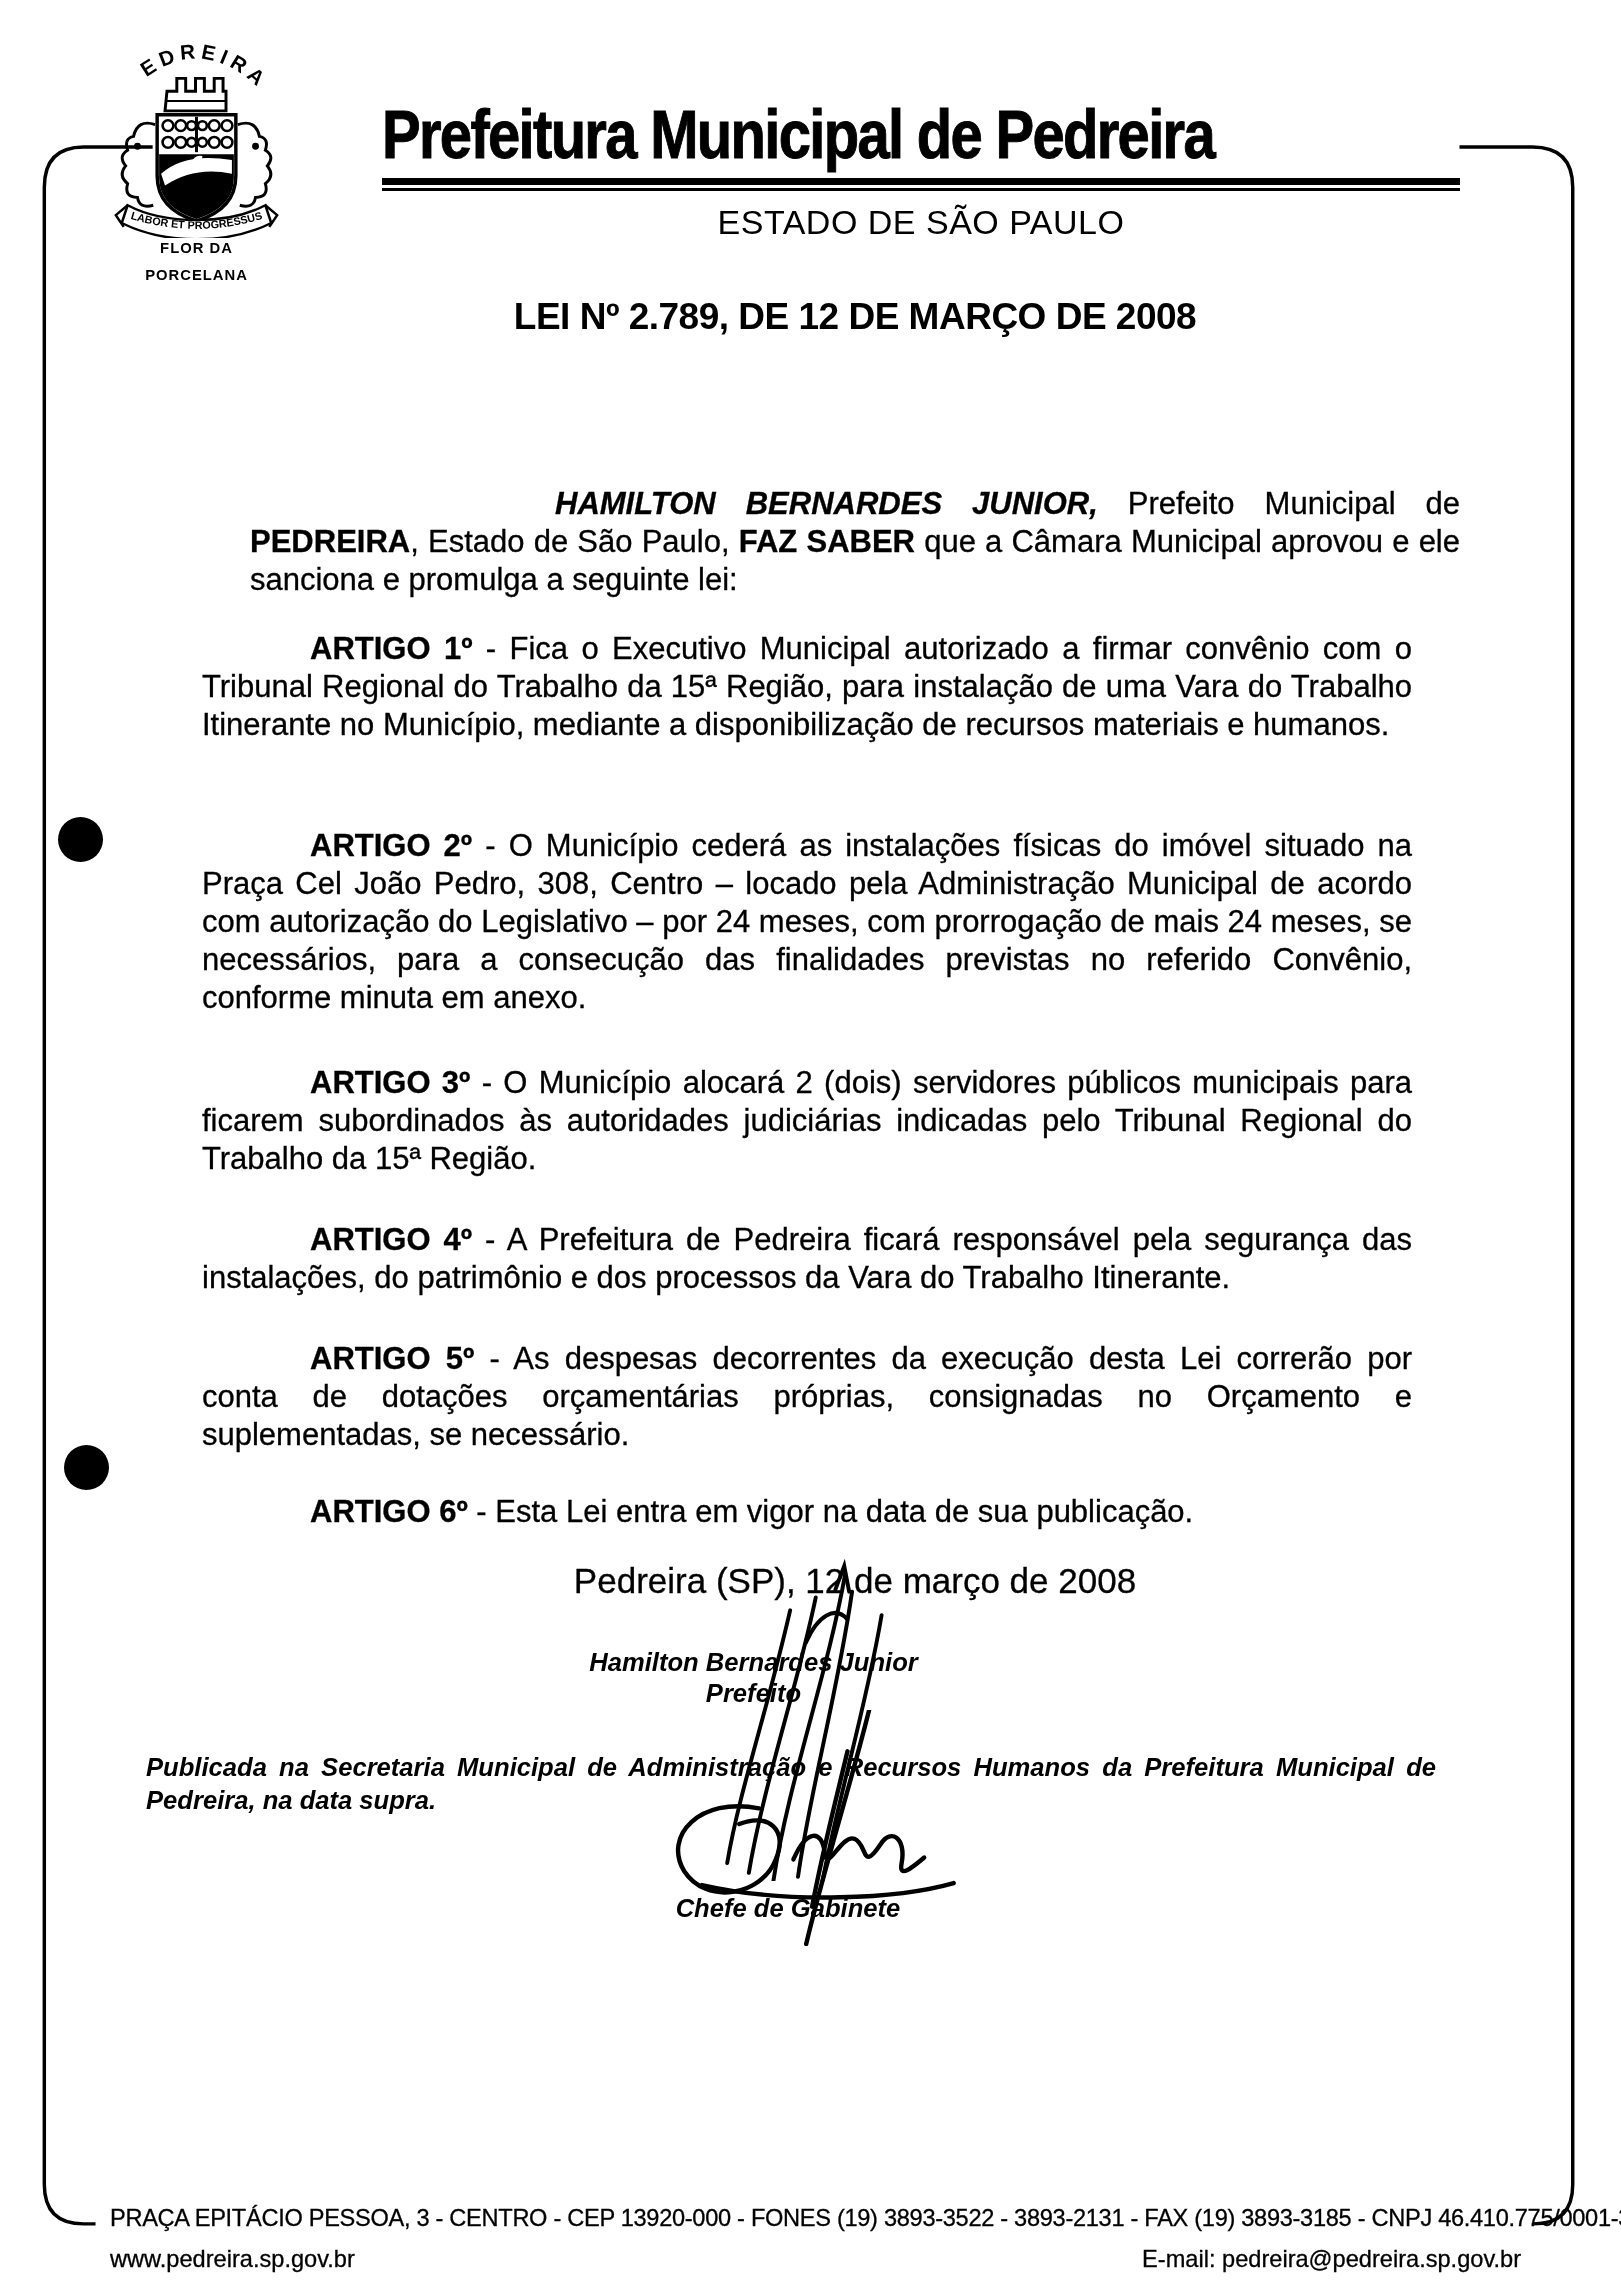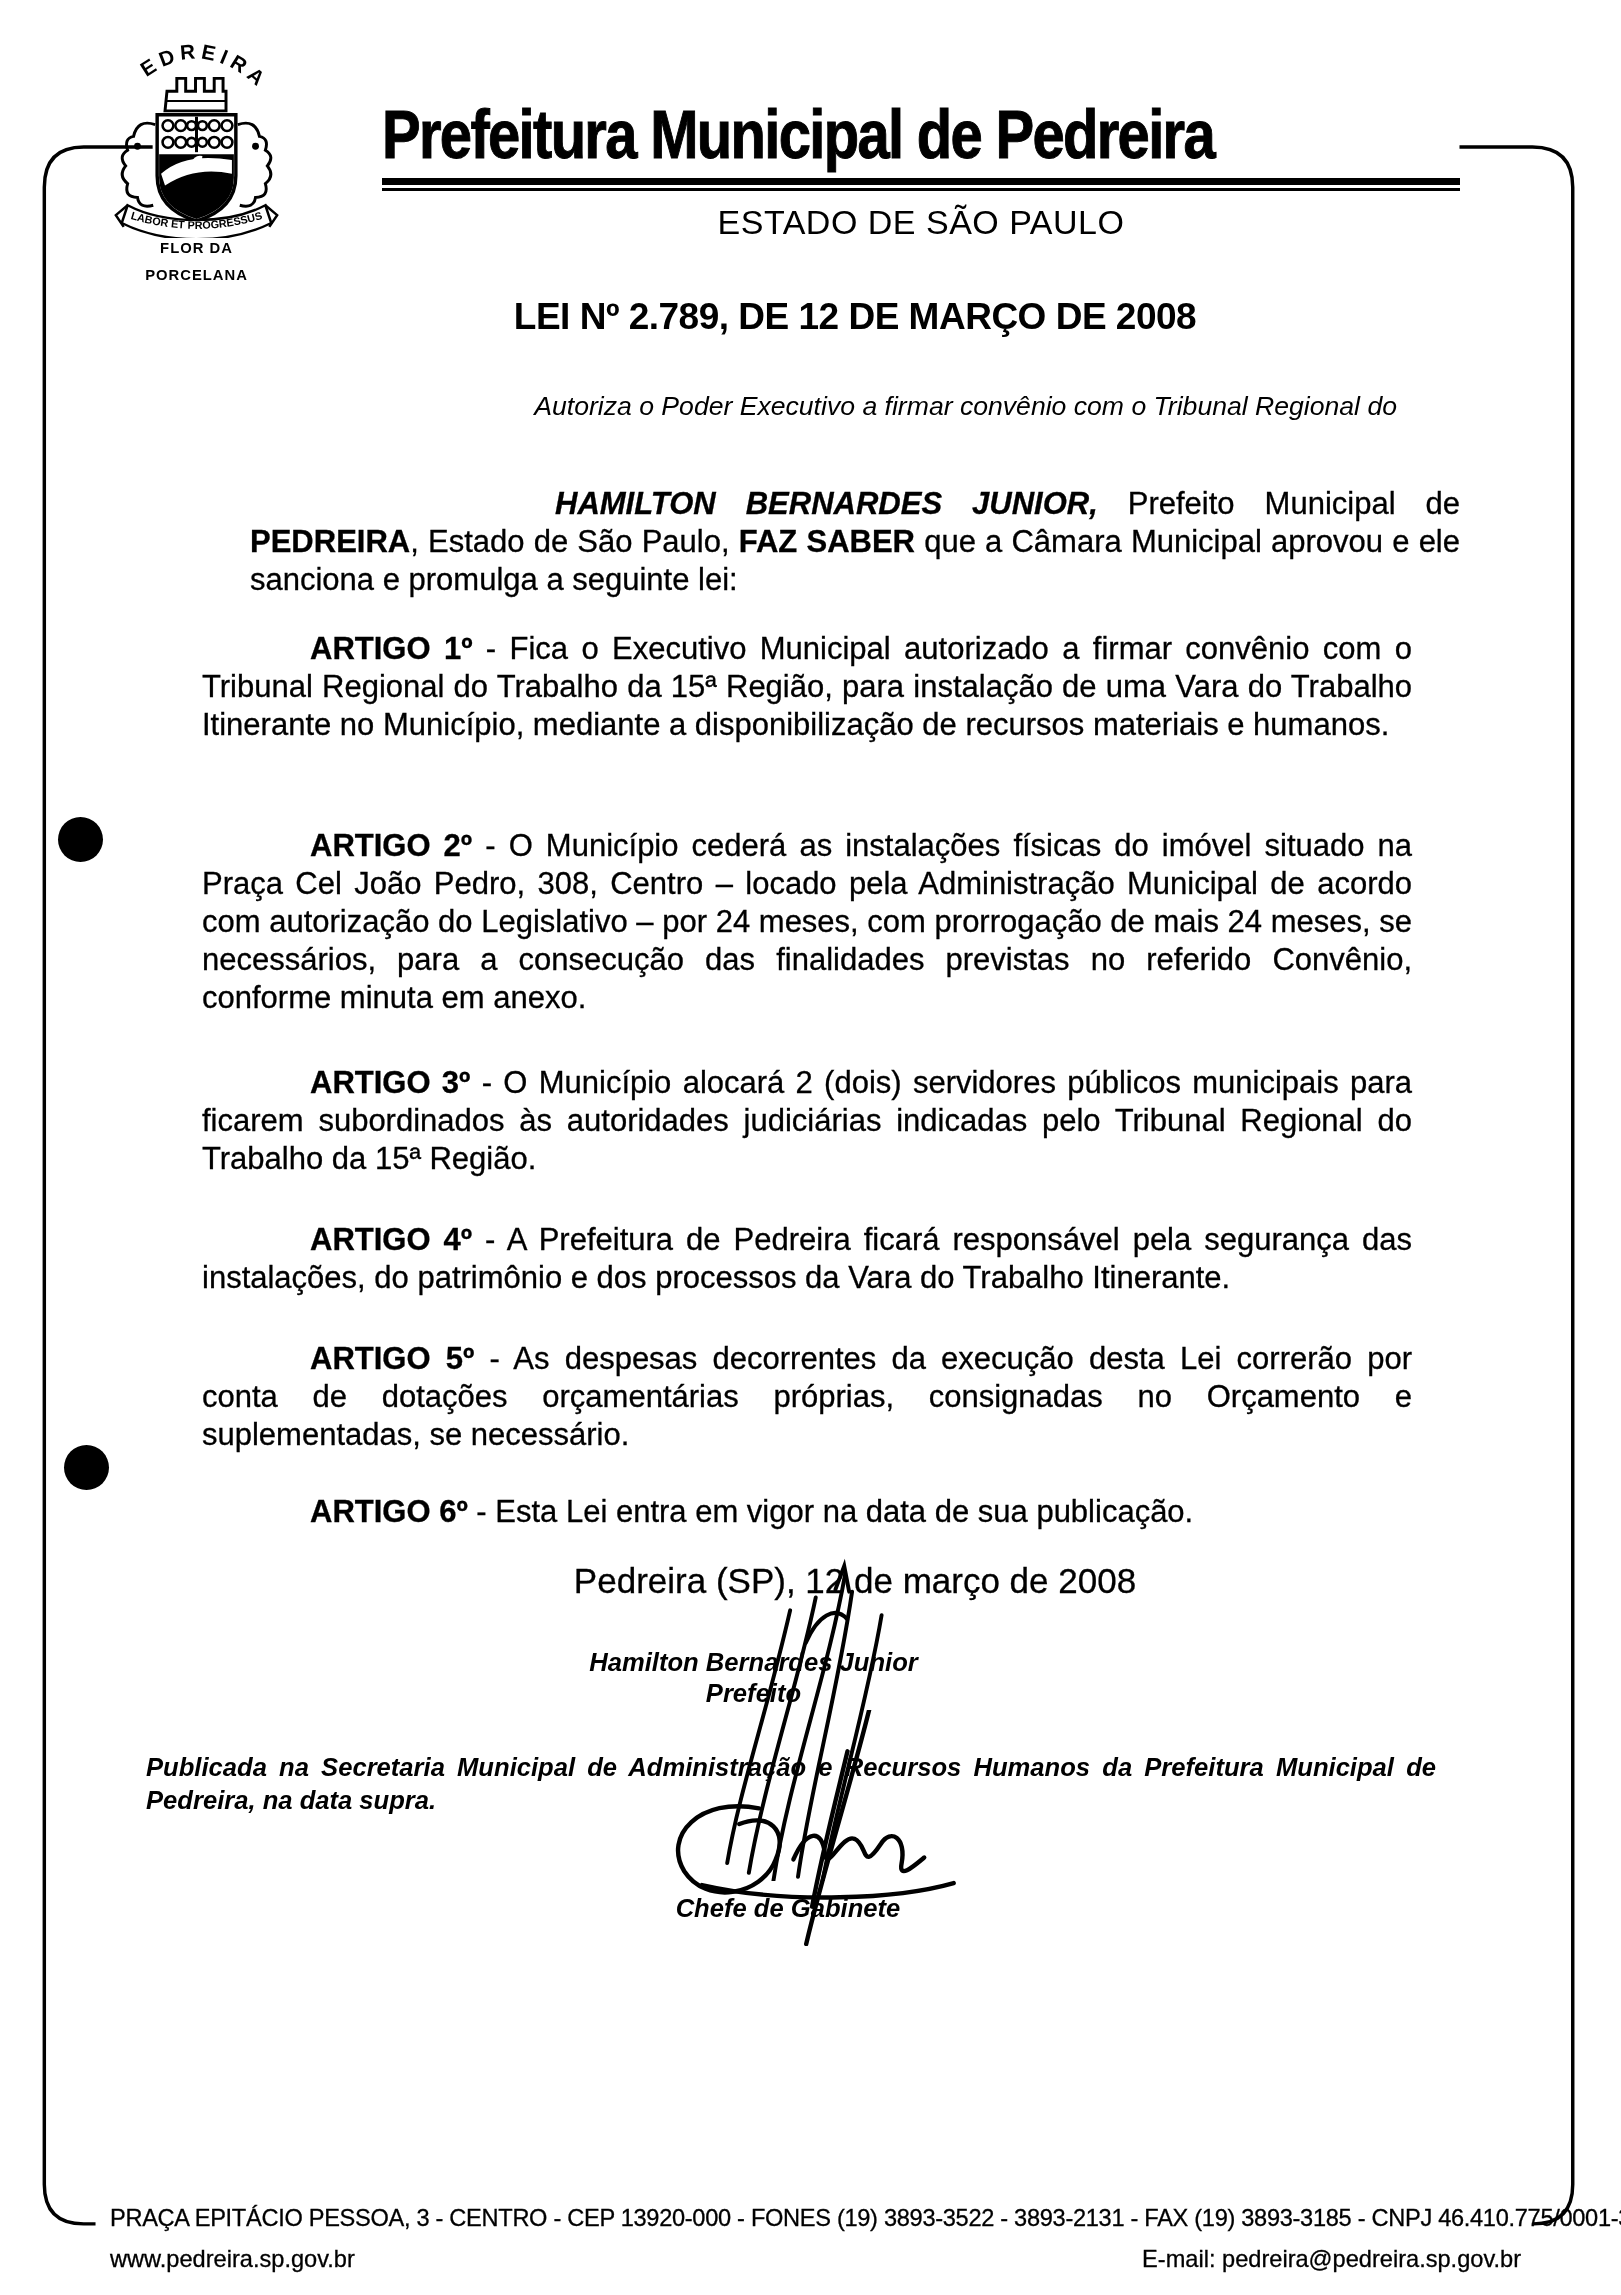--- a/index.html
+++ b/index.html
@@ -115,21 +115,20 @@
   <div class="abs masthead">
     <span class="masthead-title">Prefeitura Municipal de Pedreira</span>
     <div class="rule-thick"></div>
     <div class="rule-thin"></div>
     <div class="state-line">ESTADO DE SÃO PAULO</div>
   </div>
 
   <div class="abs block law-title" style="top:298px;">LEI Nº 2.789, DE 12 DE MARÇO DE 2008</div>
 
   <div class="abs summary" style="top:389px;">
-    <div>Autoriza o Poder Executivo a firmar convênio com o Tribunal Regional do</div>
   </div>
 
   <div class="abs block para preamble" style="top:485px;">
     <span class="bi">HAMILTON BERNARDES JUNIOR,</span><span> Prefeito Municipal de </span><span class="b">PEDREIRA</span><span>, Estado de São Paulo, </span><span class="b">FAZ SABER</span><span> que a Câmara Municipal aprovou e ele sanciona e promulga a seguinte lei:</span>
   </div>
 
   <p class="abs block para" style="top:630px;margin:0;"><span class="b">ARTIGO 1º</span><span> - Fica o Executivo Municipal autorizado a firmar convênio com o Tribunal Regional do Trabalho da 15ª Região, para instalação de uma Vara do Trabalho Itinerante no Município, mediante a disponibilização de recursos materiais e humanos.</span></p>
   <p class="abs block para" style="top:827px;margin:0;"><span class="b">ARTIGO 2º</span><span> - O Município cederá as instalações físicas do imóvel situado na Praça Cel João Pedro, 308, Centro – locado pela Administração Municipal de acordo com autorização do Legislativo – por 24 meses, com prorrogação de mais 24 meses, se necessários, para a consecução das finalidades previstas no referido Convênio, conforme minuta em anexo.</span></p>
   <p class="abs block para" style="top:1064px;margin:0;"><span class="b">ARTIGO 3º</span><span> -  O Município alocará 2 (dois) servidores públicos municipais para ficarem subordinados às autoridades judiciárias indicadas pelo Tribunal Regional do Trabalho da 15ª Região.</span></p>
   <p class="abs block para" style="top:1221px;margin:0;"><span class="b">ARTIGO 4º</span><span> - A Prefeitura de Pedreira ficará responsável pela segurança das instalações, do patrimônio e dos processos da Vara do Trabalho Itinerante.</span></p>

